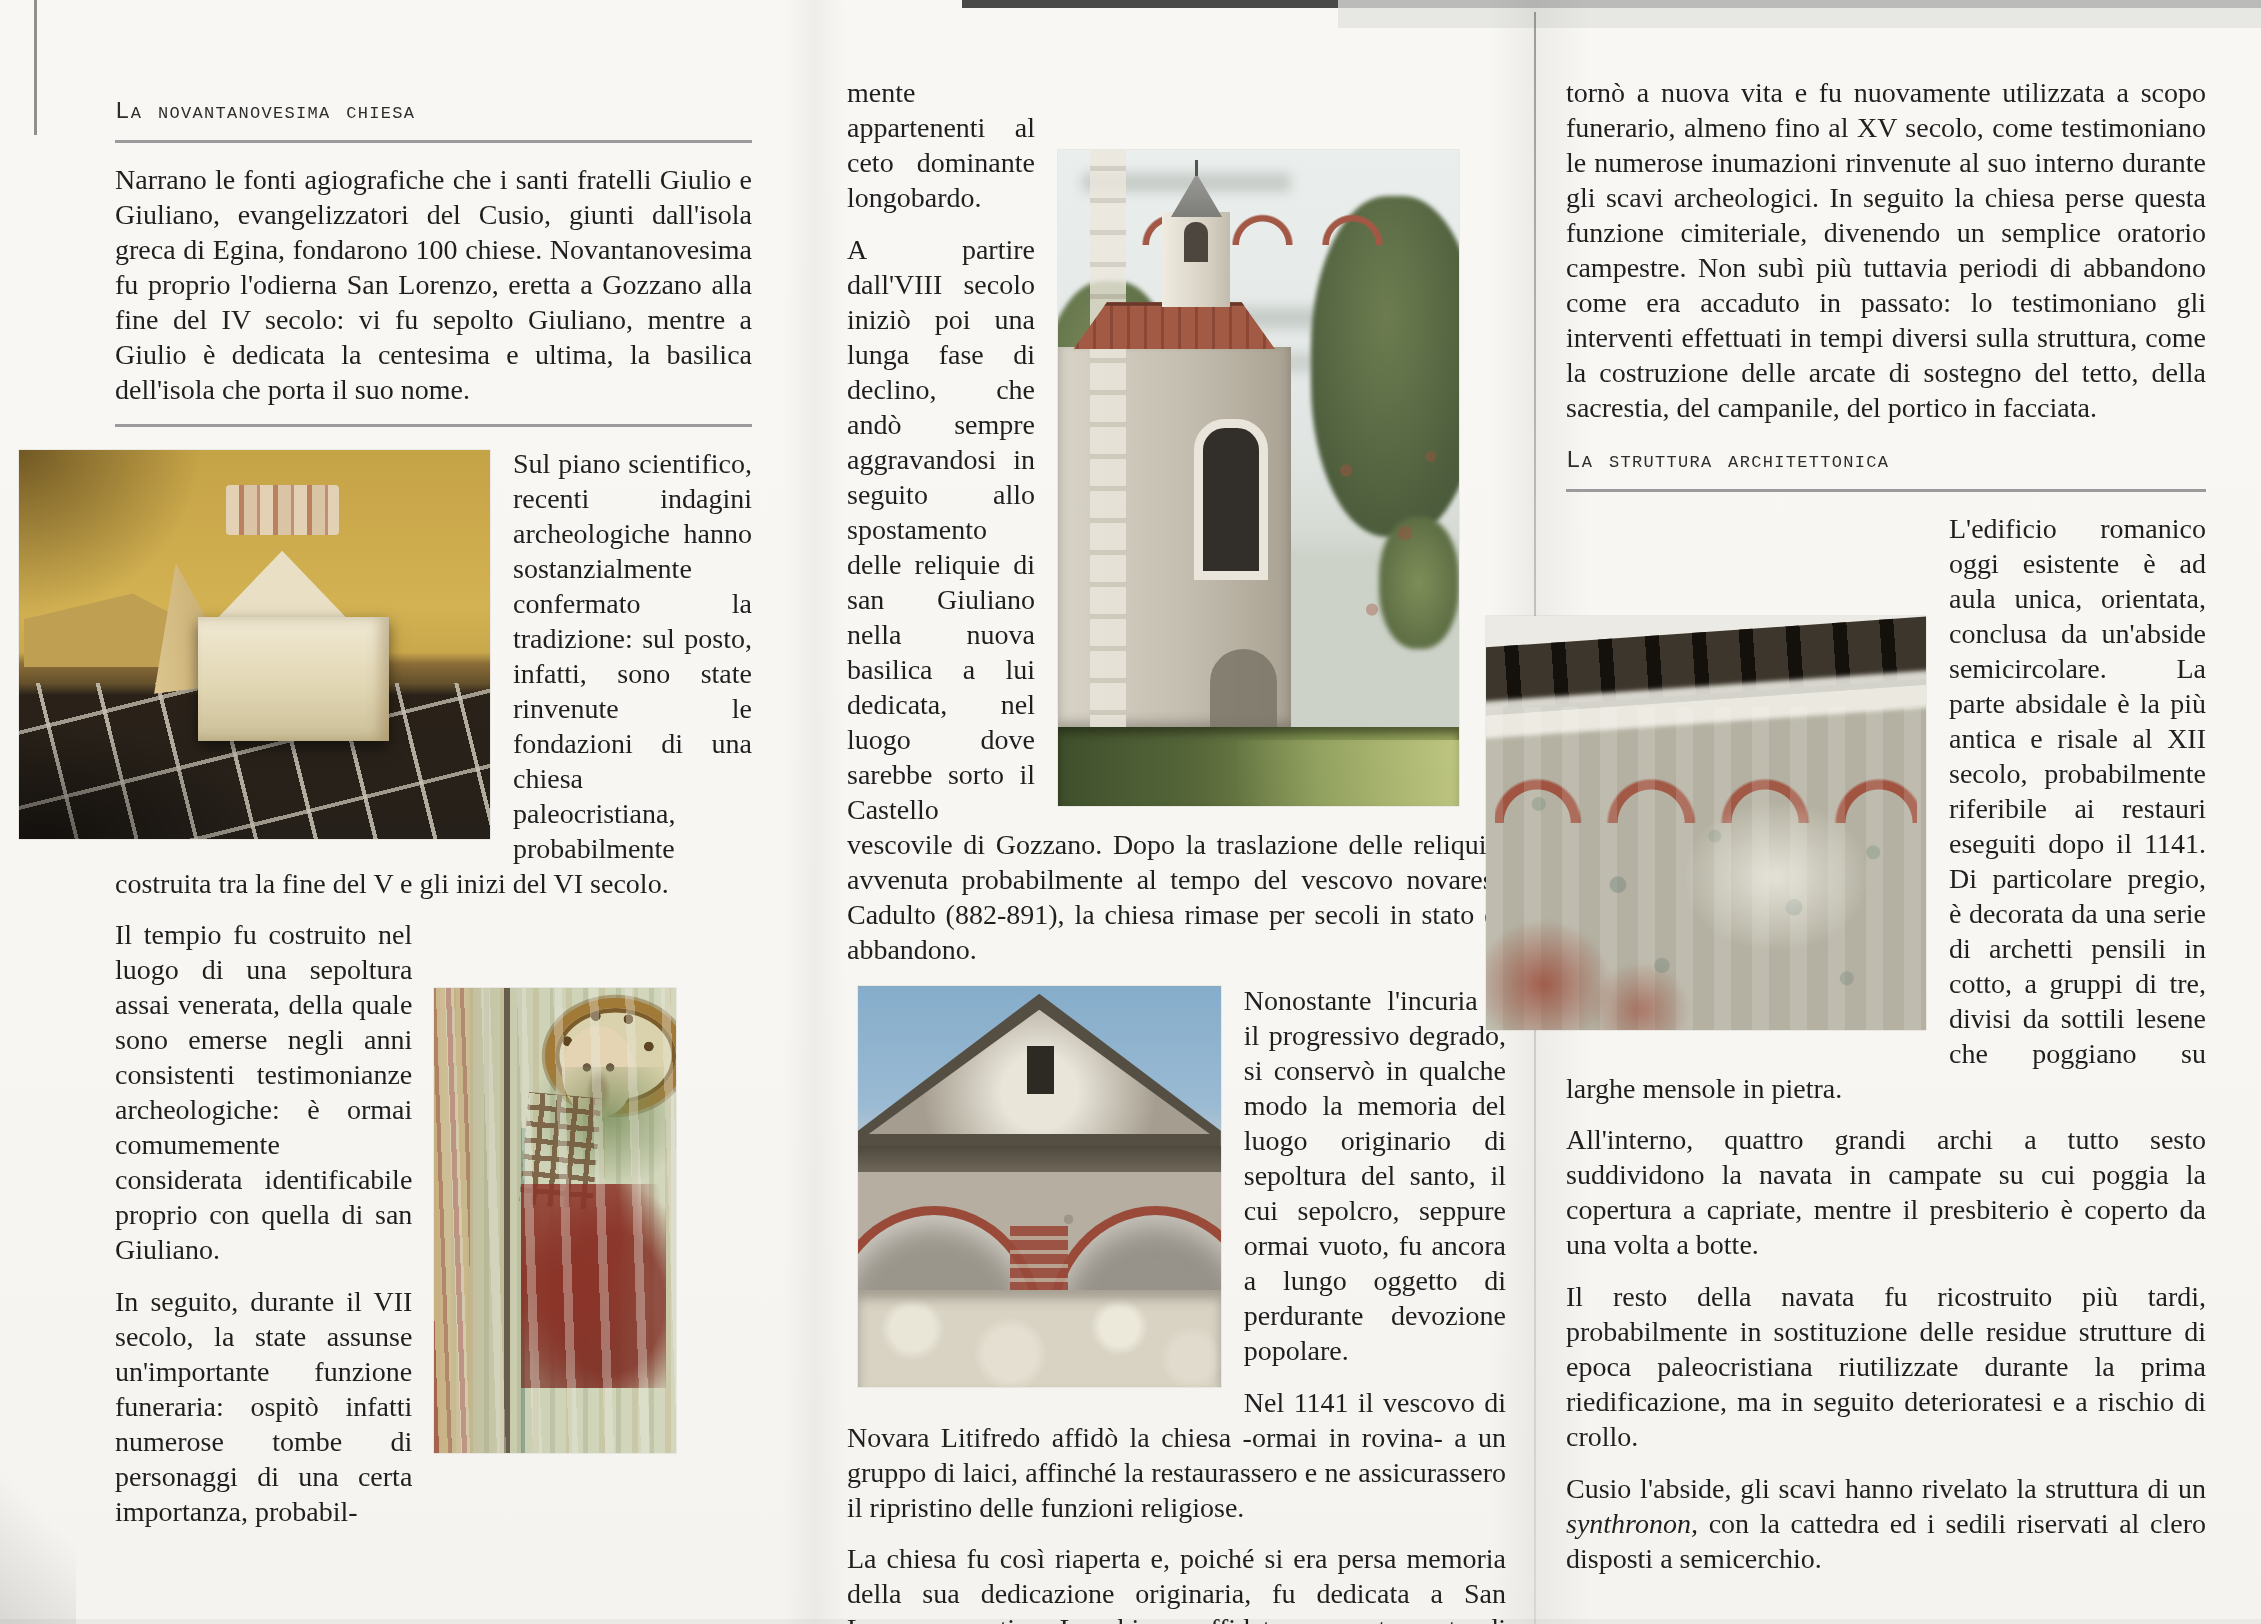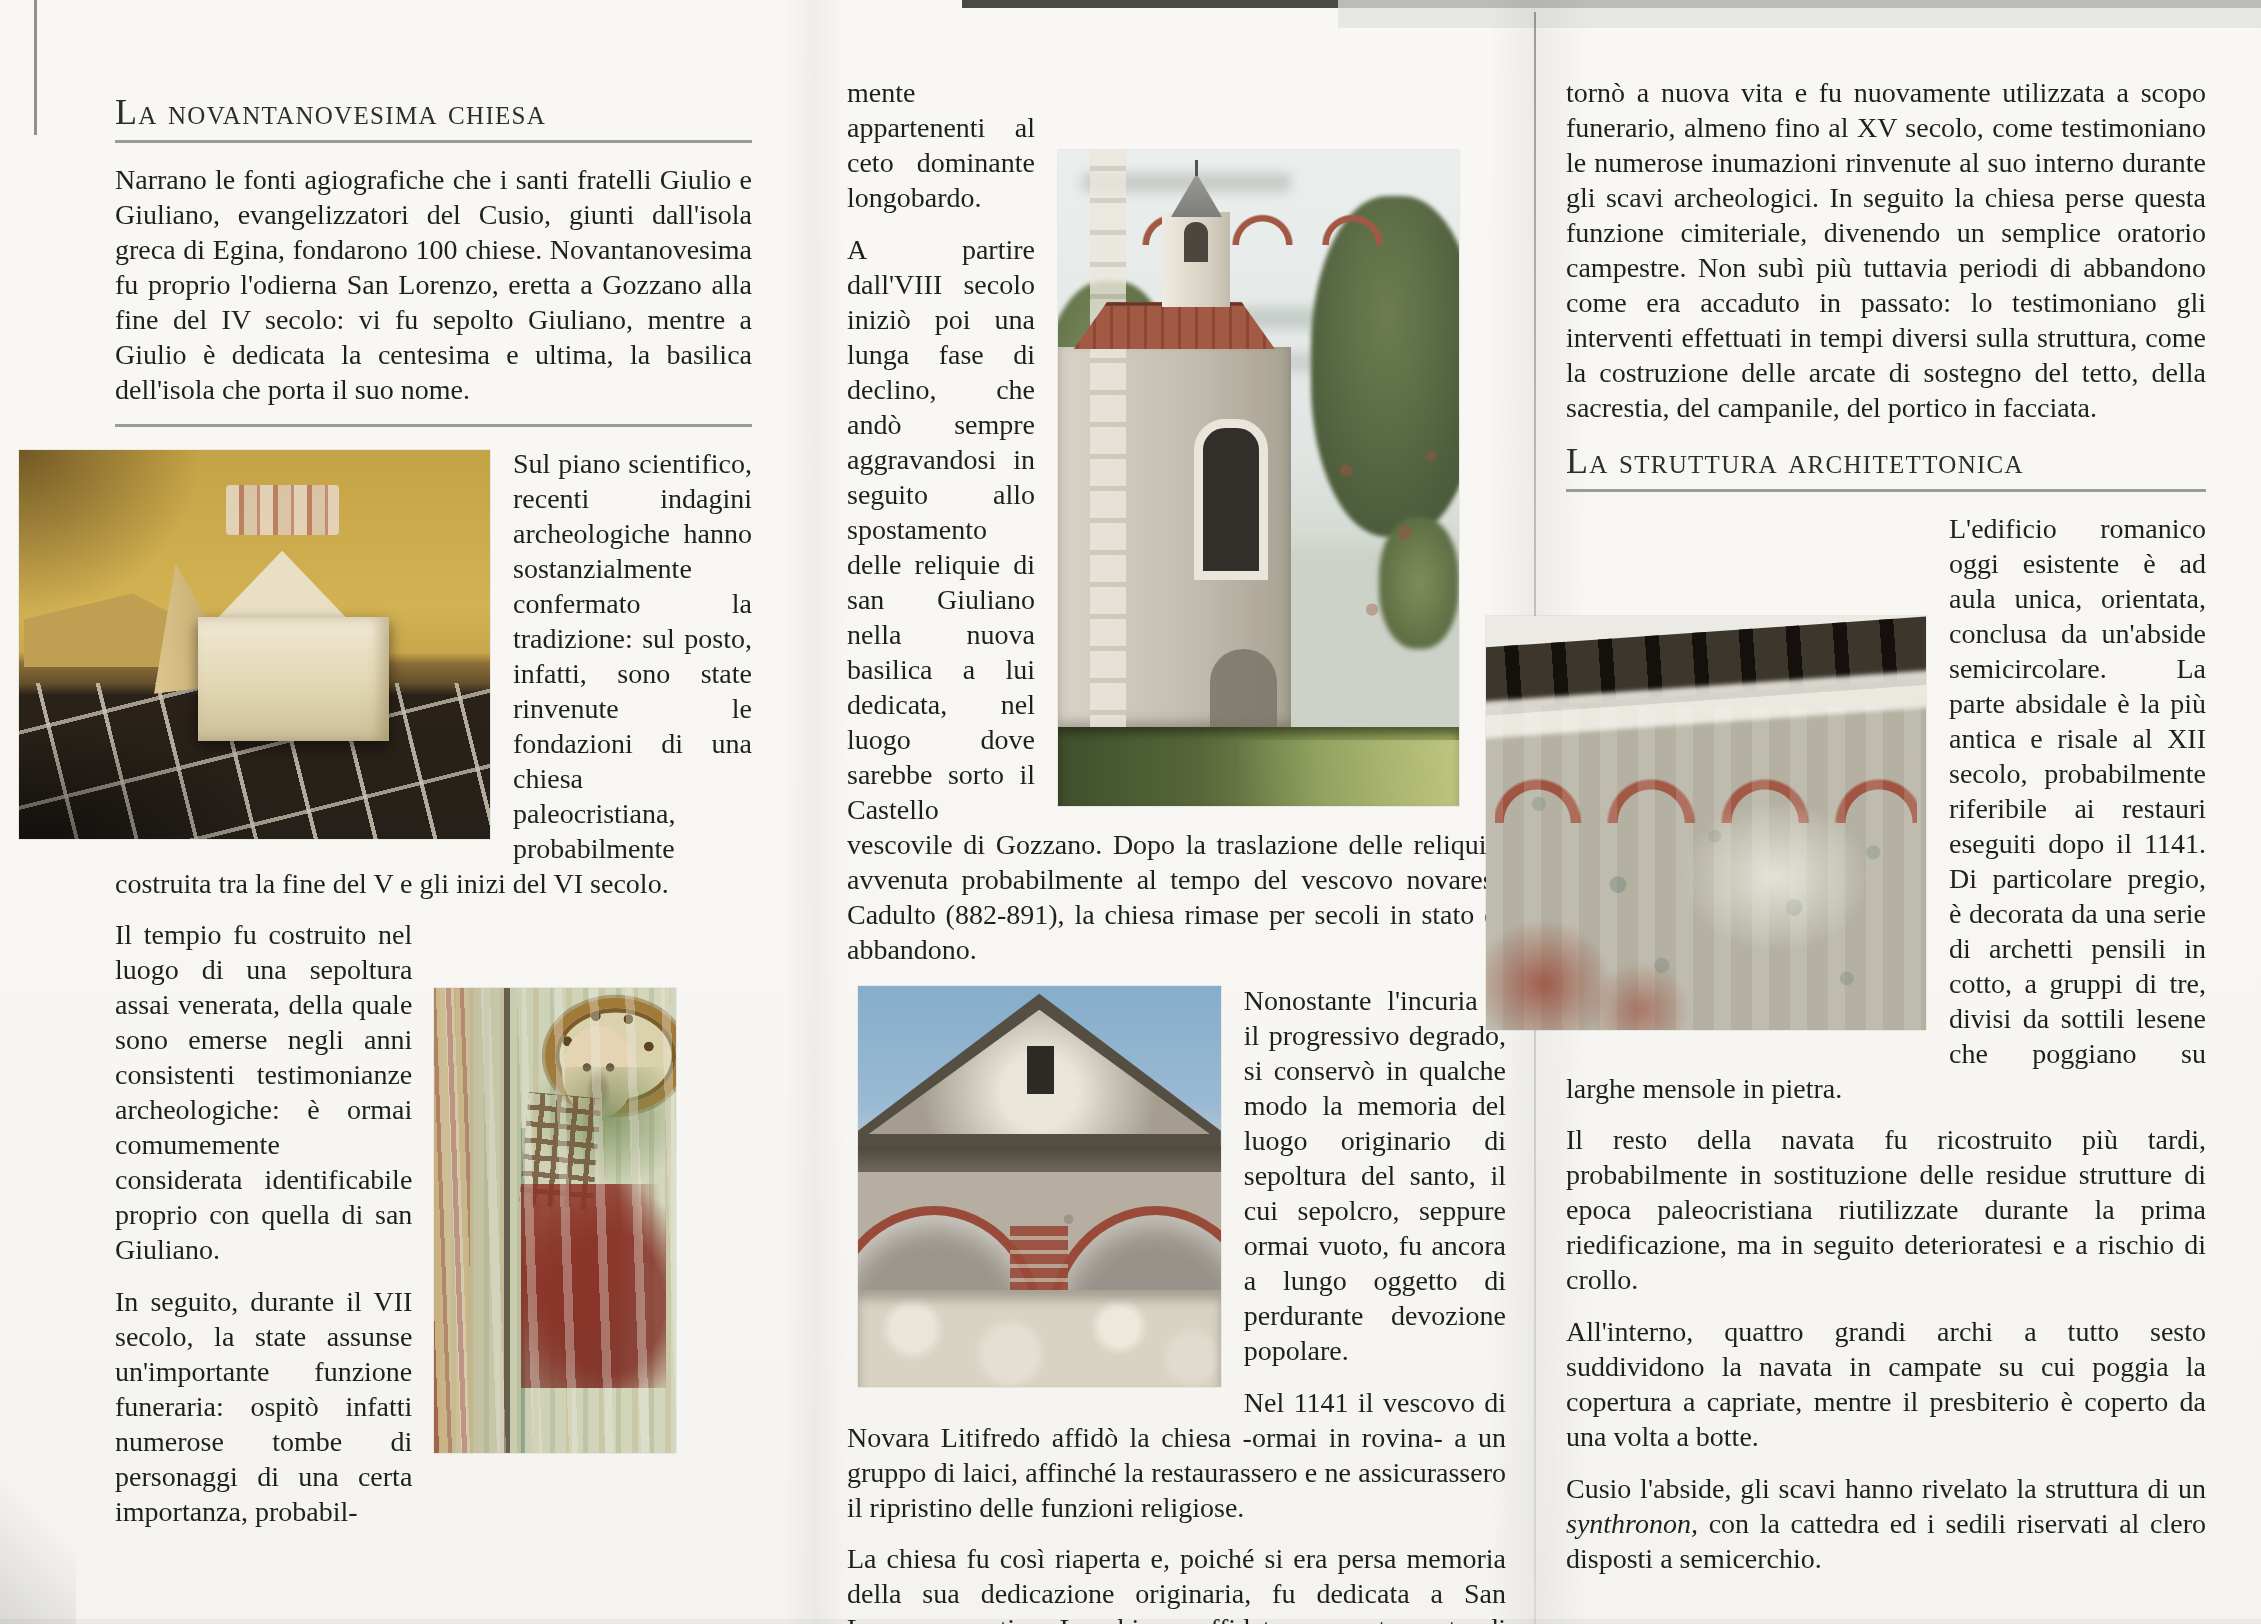--- a/index.html
+++ b/index.html
@@ -30,22 +30,22 @@
     background:linear-gradient(45deg,rgba(90,90,88,.18),rgba(90,90,88,0) 70%);}
   .bottom-edge{position:absolute;left:0;bottom:0;width:100%;height:6.4px;background:rgba(60,60,58,.05);}
 
   
   .col{position:absolute;top:89px;font-size:28px;line-height:35px;text-align:justify;}
   .col-1{left:115px;width:637px;}
   .col-2{left:847px;width:659px;top:75px;}
   .col-3{left:1566px;width:640px;top:75px;}
   .col p{margin:0 0 16.6px;}
   .sec-head{
-    font-weight:400;font-size:36px;line-height:38px;
-    font-variant:small-caps;letter-spacing:1.3px;color:#2d2d2d;margin:3.8px 0 0;
+    font-weight:400;font-size:24px;line-height:38px;
+    font-variant:small-caps;letter-spacing:1.3px;color:#2d2d2d;margin:3.8px 0 0;font-family:Liberation Mono, monospace;
   }
   .sec-rule{height:3.2px;background:#9b9b9b;margin:9px 0 19px;border:0;}
   em{font-style:italic;margin-top:29px;}
 
   
   .photo{position:relative;overflow:hidden;box-shadow:0 0 0 0.6px rgba(120,115,100,.18);}
   .photo *{position:absolute;}
 
   
   .ph-excavation{float:left;width:471px;height:389px;margin:3.8px 23px 16.6px -96px;background:
@@ -307,21 +307,21 @@
       <div class="p5-sky"></div>
       <div class="p5-eave"></div>
       <div class="p5-snow"></div>
       <div class="p5-arcs"></div>
       <div class="p5-texture"></div>
       <div class="p5-red1"></div>
       <div class="p5-red2"></div>
       <div class="p5-white"></div>
     </div>
     <p>L'edificio romanico oggi esistente è ad aula unica, orientata, conclusa da un'abside semicircolare. La parte absidale è la più antica e risale al XII secolo, probabilmente riferibile ai restauri eseguiti dopo il 1141. Di particolare pregio, è decorata da una serie di archetti pensili in cotto, a gruppi di tre, divisi da sottili lesene che poggiano su larghe mensole in pietra.</p>
+    <p>All'interno, quattro grandi archi a tutto sesto suddividono la navata in campate su cui poggia la copertura a capriate, mentre il presbiterio è coperto da una volta a botte.</p>
     <p>Il resto della navata fu ricostruito più tardi, probabilmente in sostituzione delle residue strutture di epoca paleocristiana riutilizzate durante la prima riedificazione, ma in seguito deterioratesi e a rischio di crollo.</p>
-    <p>All'interno, quattro grandi archi a tutto sesto suddividono la navata in campate su cui poggia la copertura a capriate, mentre il presbiterio è coperto da una volta a botte.</p>
     <p>
       <span>Cusio l'abside, gli scavi hanno rivelato la struttura di un </span><em>synthronon,</em><span> con la cattedra ed i sedili riservati al clero disposti a semicerchio.</span>
     </p>
   </div>
 
 </div>
 
 
 </body></html>

